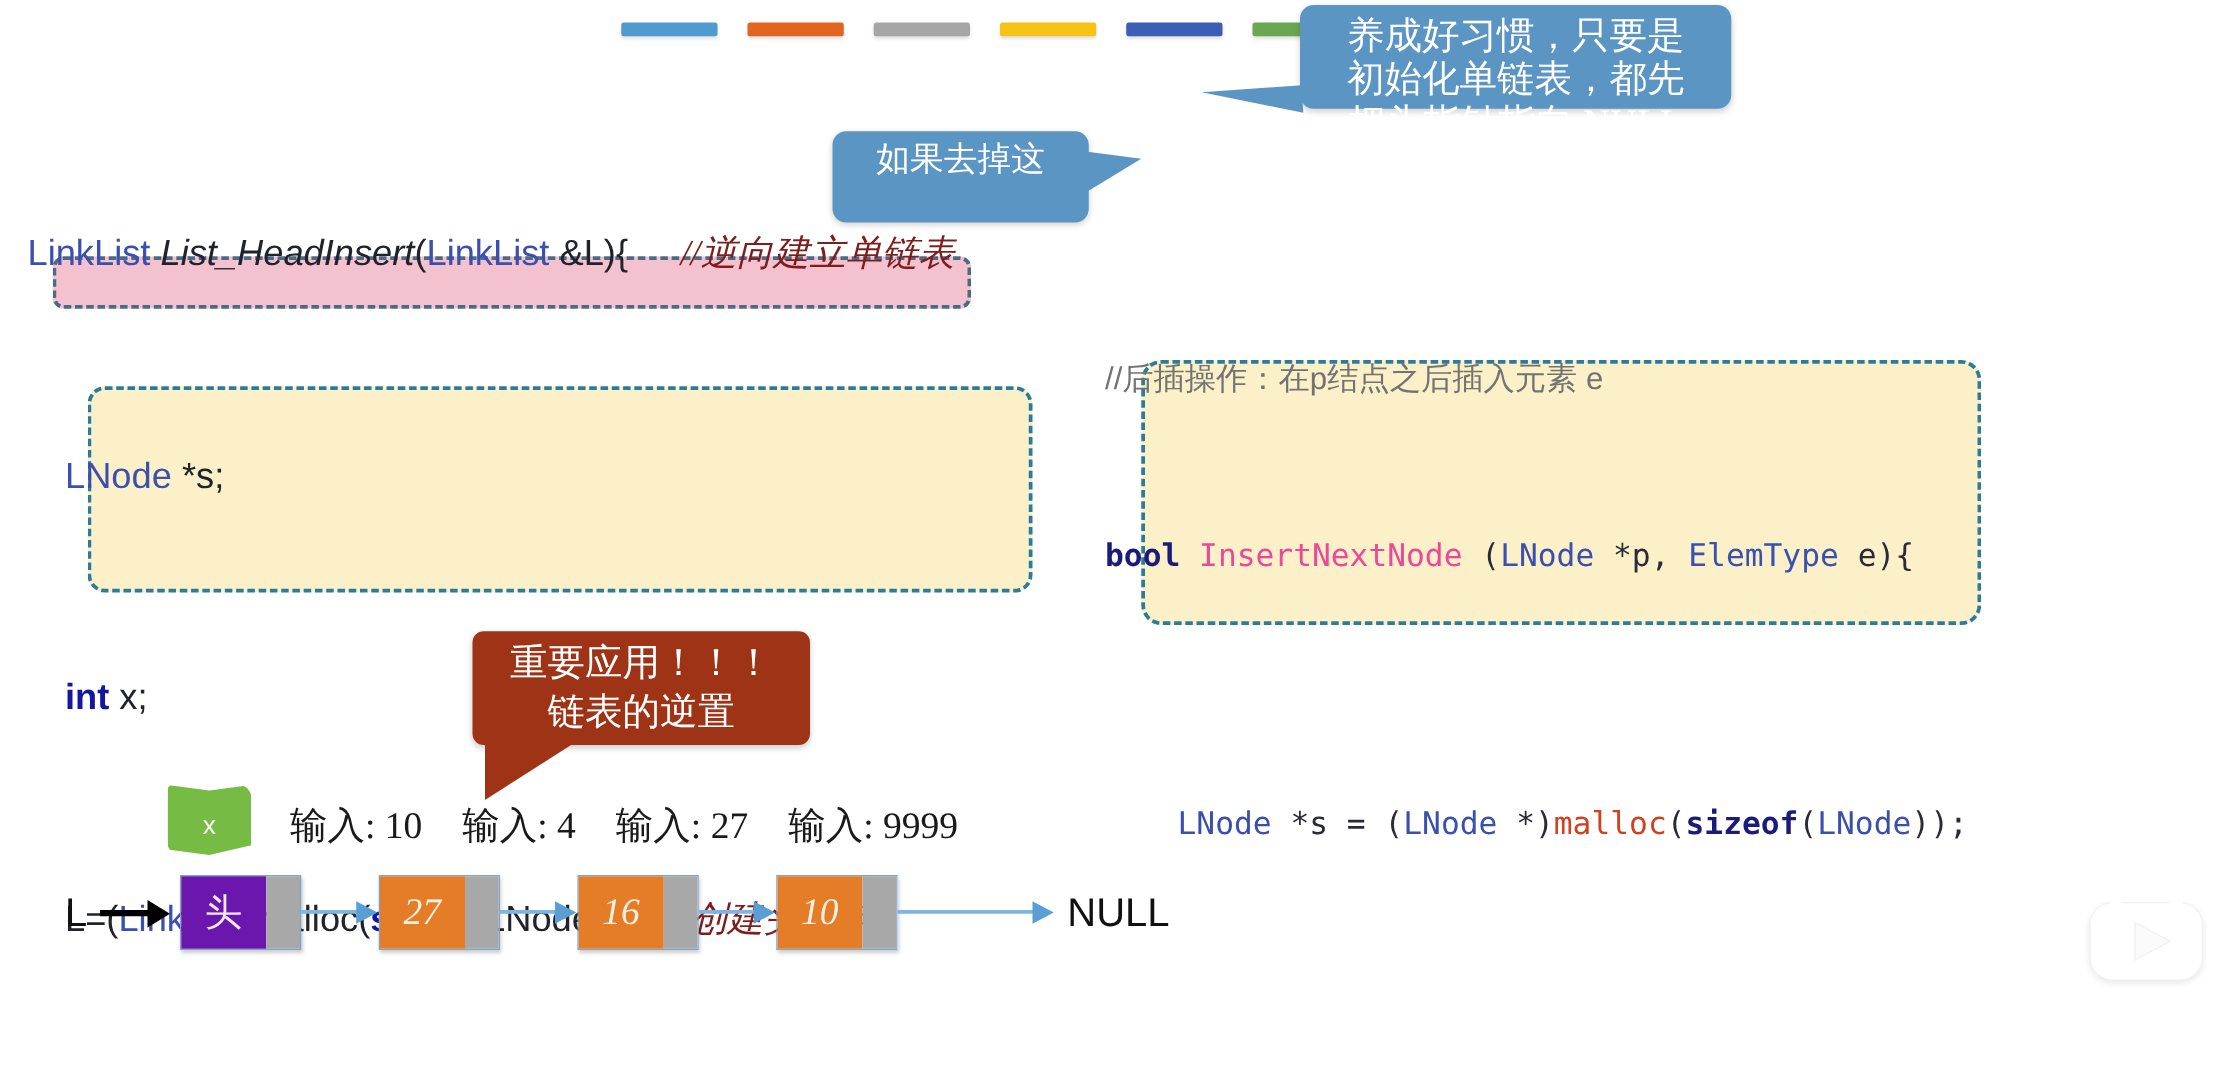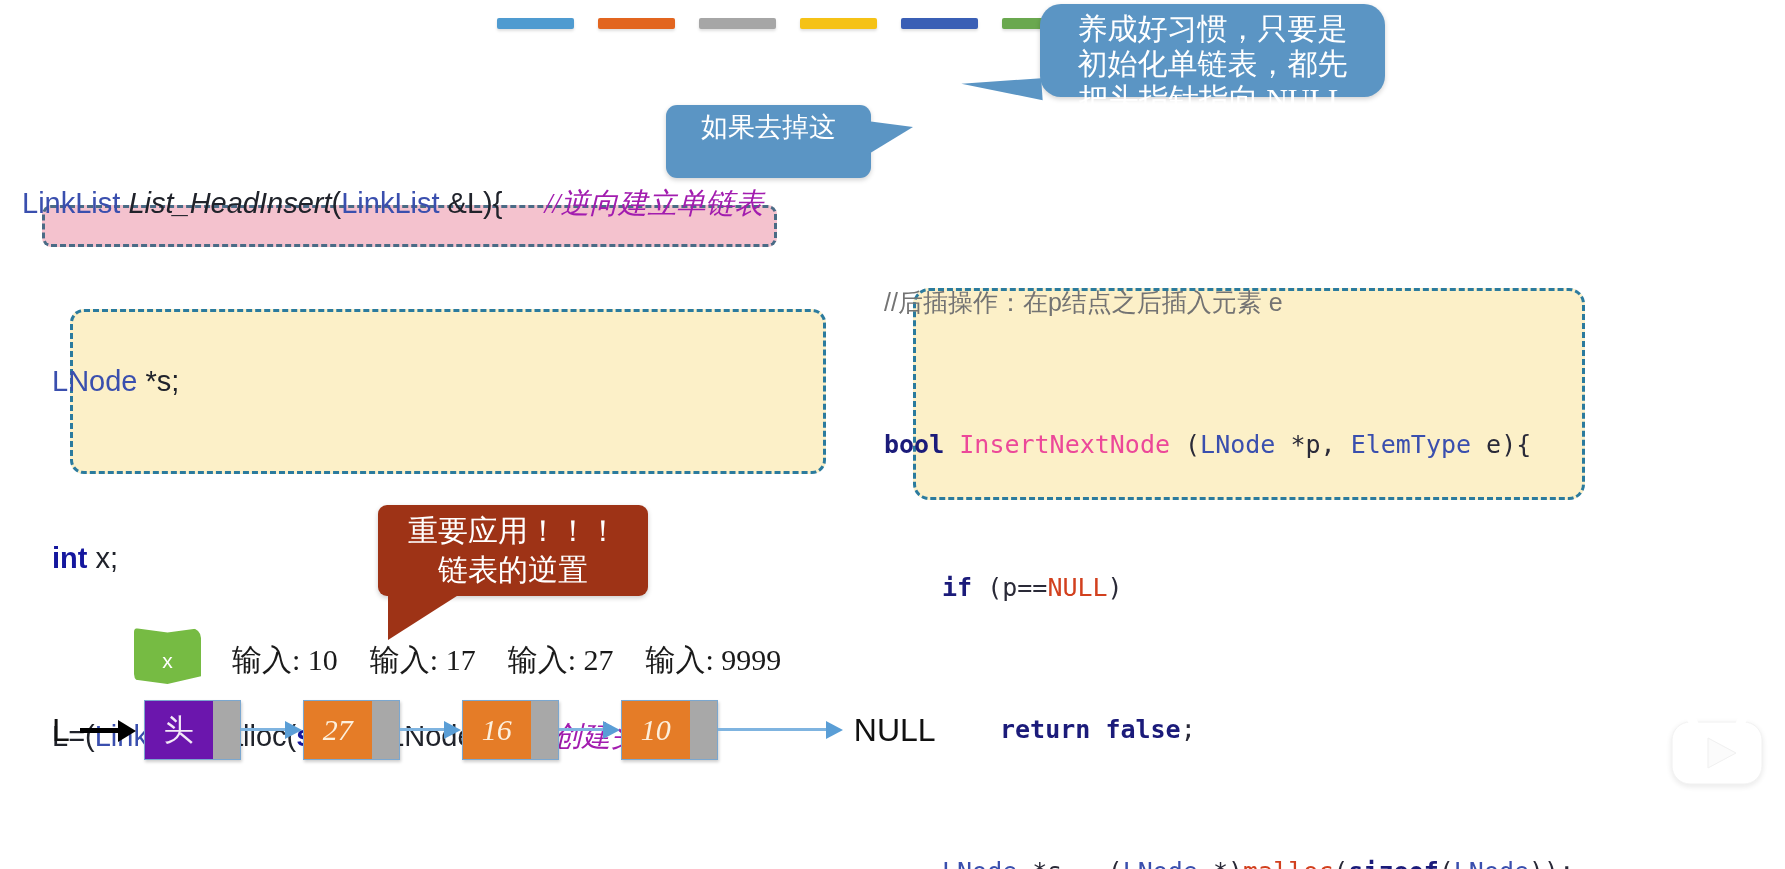--- a/index.html
+++ b/index.html
@@ -22,21 +22,21 @@
   .code{position:absolute;white-space:pre;}
   .left-code{
     left:22px;top:48px;
     font-family:"Liberation Sans","DejaVu Sans",sans-serif;
     font-size:29px;line-height:44.4px;color:#20232b;
   }
   .left-code .ln{position:relative;height:44.4px;}
   .kw{color:#15179e;font-weight:bold;}
   .ty{color:#3a4fae;}
   .fn{color:#20232b;font-style:italic;}
-  .cm{color:#a21caf;font-style:italic;font-family:"Liberation Serif","DejaVu Serif",serif;}
+  .cm{color:#7f1d1d;font-style:italic;font-family:"Liberation Serif","DejaVu Serif",serif;}
 
   
   .hl-pink{
     position:absolute;left:42px;top:205px;width:735px;height:42px;
     background:#f4c2ce;border:3px dashed #4a6b86;border-radius:9px;
     box-sizing:border-box;
   }
   .dash-yellow-left{
     position:absolute;left:70px;top:309px;width:756px;height:165px;
     background:#fcf0c8;border:3px dashed #2b7b9e;border-radius:14px;
@@ -60,22 +60,22 @@
   .dash-yellow-right{
     position:absolute;left:913px;top:288px;width:672px;height:212px;
     background:#fcf0c8;border:3px dashed #2b7b9e;border-radius:16px;
     box-sizing:border-box;
   }
 
   
   .bubble{position:absolute;box-sizing:border-box;color:#ffffff;
       font-family:"Liberation Serif","DejaVu Serif",serif;text-align:center;}
   .bubble-blue-big{
-    left:1040px;top:4px;width:345px;height:93px;
-    background:#5b95c4;border-radius:21px;
+    left:1040px;top:4px;width:345px;height:83px;
+    background:#5b95c4;border-radius:11px;
     font-size:30px;line-height:35px;padding-top:7px;
     box-shadow:0 2px 5px rgba(0,0,0,.18);
   }
   .bubble-blue-big .tail{
     position:absolute;left:-78px;bottom:-6px;width:0;height:0;
     border-top:22px solid #5b95c4;border-left:80px solid transparent;
     border-bottom:0 solid transparent;
     transform:rotate(-4deg);
   }
   .bubble-blue-small{
@@ -187,23 +187,21 @@
 
     
   </div>
 
   <div class="code right-code">
 
     <div class="ln"><span class="r-cm">//后插操作：在p结点之后插入元素 e</span></div>
 
     <div class="ln"><span class="r-kw">bool</span> <span class="r-fn">InsertNextNode</span> (<span class="r-ty">LNode</span> *p, <span class="r-ty">ElemType</span> e){</div>
 
-    <div class="ln" style="padding-left:58px"><span class="r-kw">if</span> (p==<span class="r-null">NULL</span>)</div>
-
-    <div class="ln" style="padding-left:116px"><span class="r-kw"><span>return</span> <span>false</span></span>;</div>
+
 
     <div class="ln" style="padding-left:58px;position:relative;z-index:2"><span class="r-ty">LNode</span> *s = (<span class="r-ty">LNode</span> *)<span class="r-malloc">malloc</span>(<span class="r-sizeof">sizeof</span>(<span class="r-ty">LNode</span>));</div>
 
     
 
     
 
     
 
     
@@ -230,21 +228,21 @@
   <div class="bubble bubble-red">
     <div>重要应用！！！</div>
     <div>链表的逆置</div>
     <div class="tail3"></div>
   </div>
 
   <div class="flag"><span>x</span></div>
 
   <div class="inputs">
     <span>输入: 10</span>
-    <span>输入: 17</span>
+    <span>输入: 4</span>
     <span>输入: 27</span>
     <span>输入: 9999</span>
   </div>
 
   <div class="ll">
     <span class="ll-label">L</span>
     <span class="black-arrow">
       <span class="shaft"></span>
         <span class="head"></span>
     </span>

